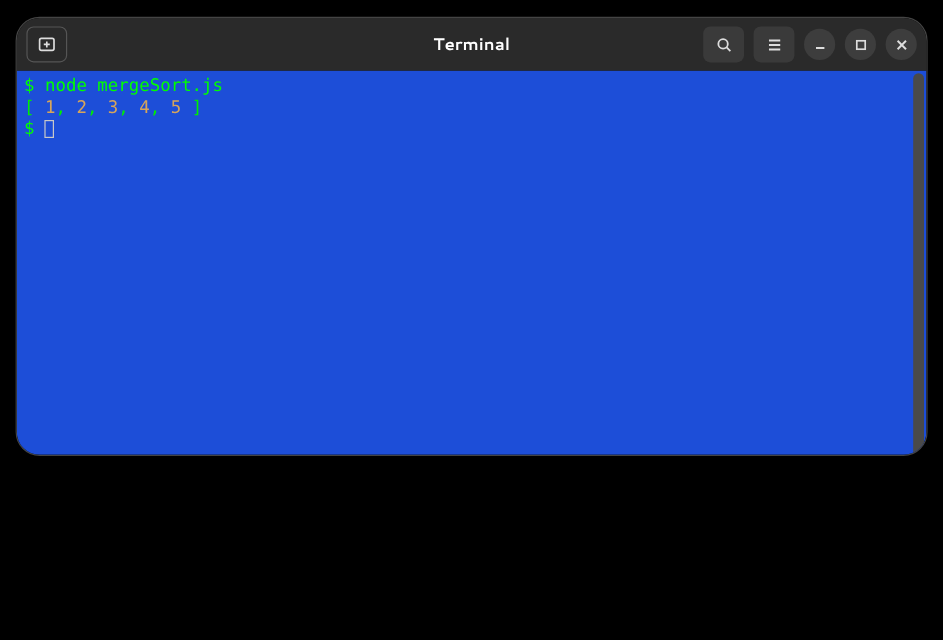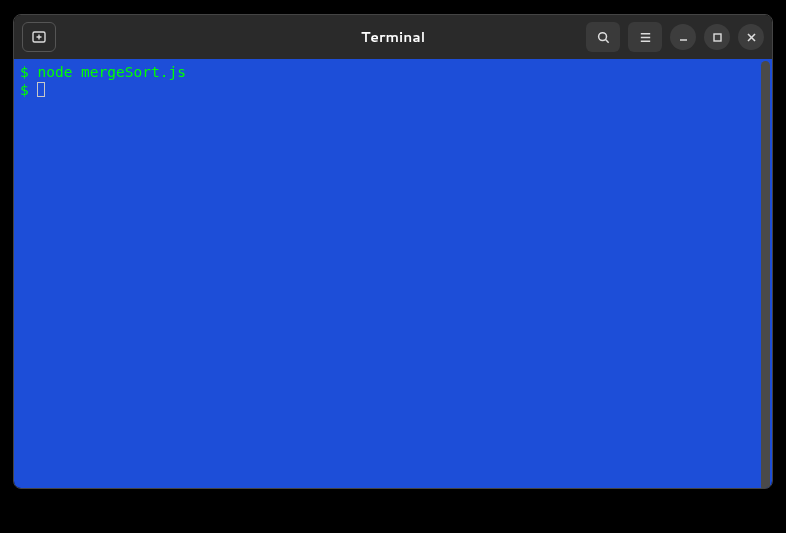--- a/index.html
+++ b/index.html
@@ -9,24 +9,24 @@
     }
     body {
       background: #000;
       width: 786px;
       height: 533px;
       font-family: "DejaVu Sans Mono", "Liberation Mono", monospace;
       overflow: hidden;
     }
     .window {
       width: 760px;
-      height: 475px;
+      height: 366px;
       margin: 14px auto 0;
       background: #000;
-      border-radius: 8px;
+      border-radius: 20px;
       overflow: hidden;
       border: 1px solid #444;
       position: relative;
     }
     .titlebar {
       height: 44px;
       background: #2a2a2a;
       display: flex;
       align-items: center;
       padding: 0 8px;
@@ -156,15 +156,16 @@
           <line x1="2" y1="2" x2="9" y2="9"></line>
           <line x1="9" y1="2" x2="2" y2="9"></line>
         </svg>
       </div>
     </div>
   </div>
 
   <div class="terminal-body">
     <div class="scrollbar"></div>
     <pre><span class="prompt">$</span> <span class="command">node mergeSort.js</span></pre>
+    <pre><span class="bracket">[ </span><span class="num">1</span><span class="comma">,</span> <span class="num">2</span><span class="comma">,</span> <span class="num">3</span><span class="comma">,</span> <span class="num">4</span><span class="comma">,</span> <span class="num">5</span><span class="bracket"> ]</span></pre>
     <pre><span class="prompt">$</span> <span class="cursor-block"></span></pre>
   </div>
 </div>
 
 </body></html>

